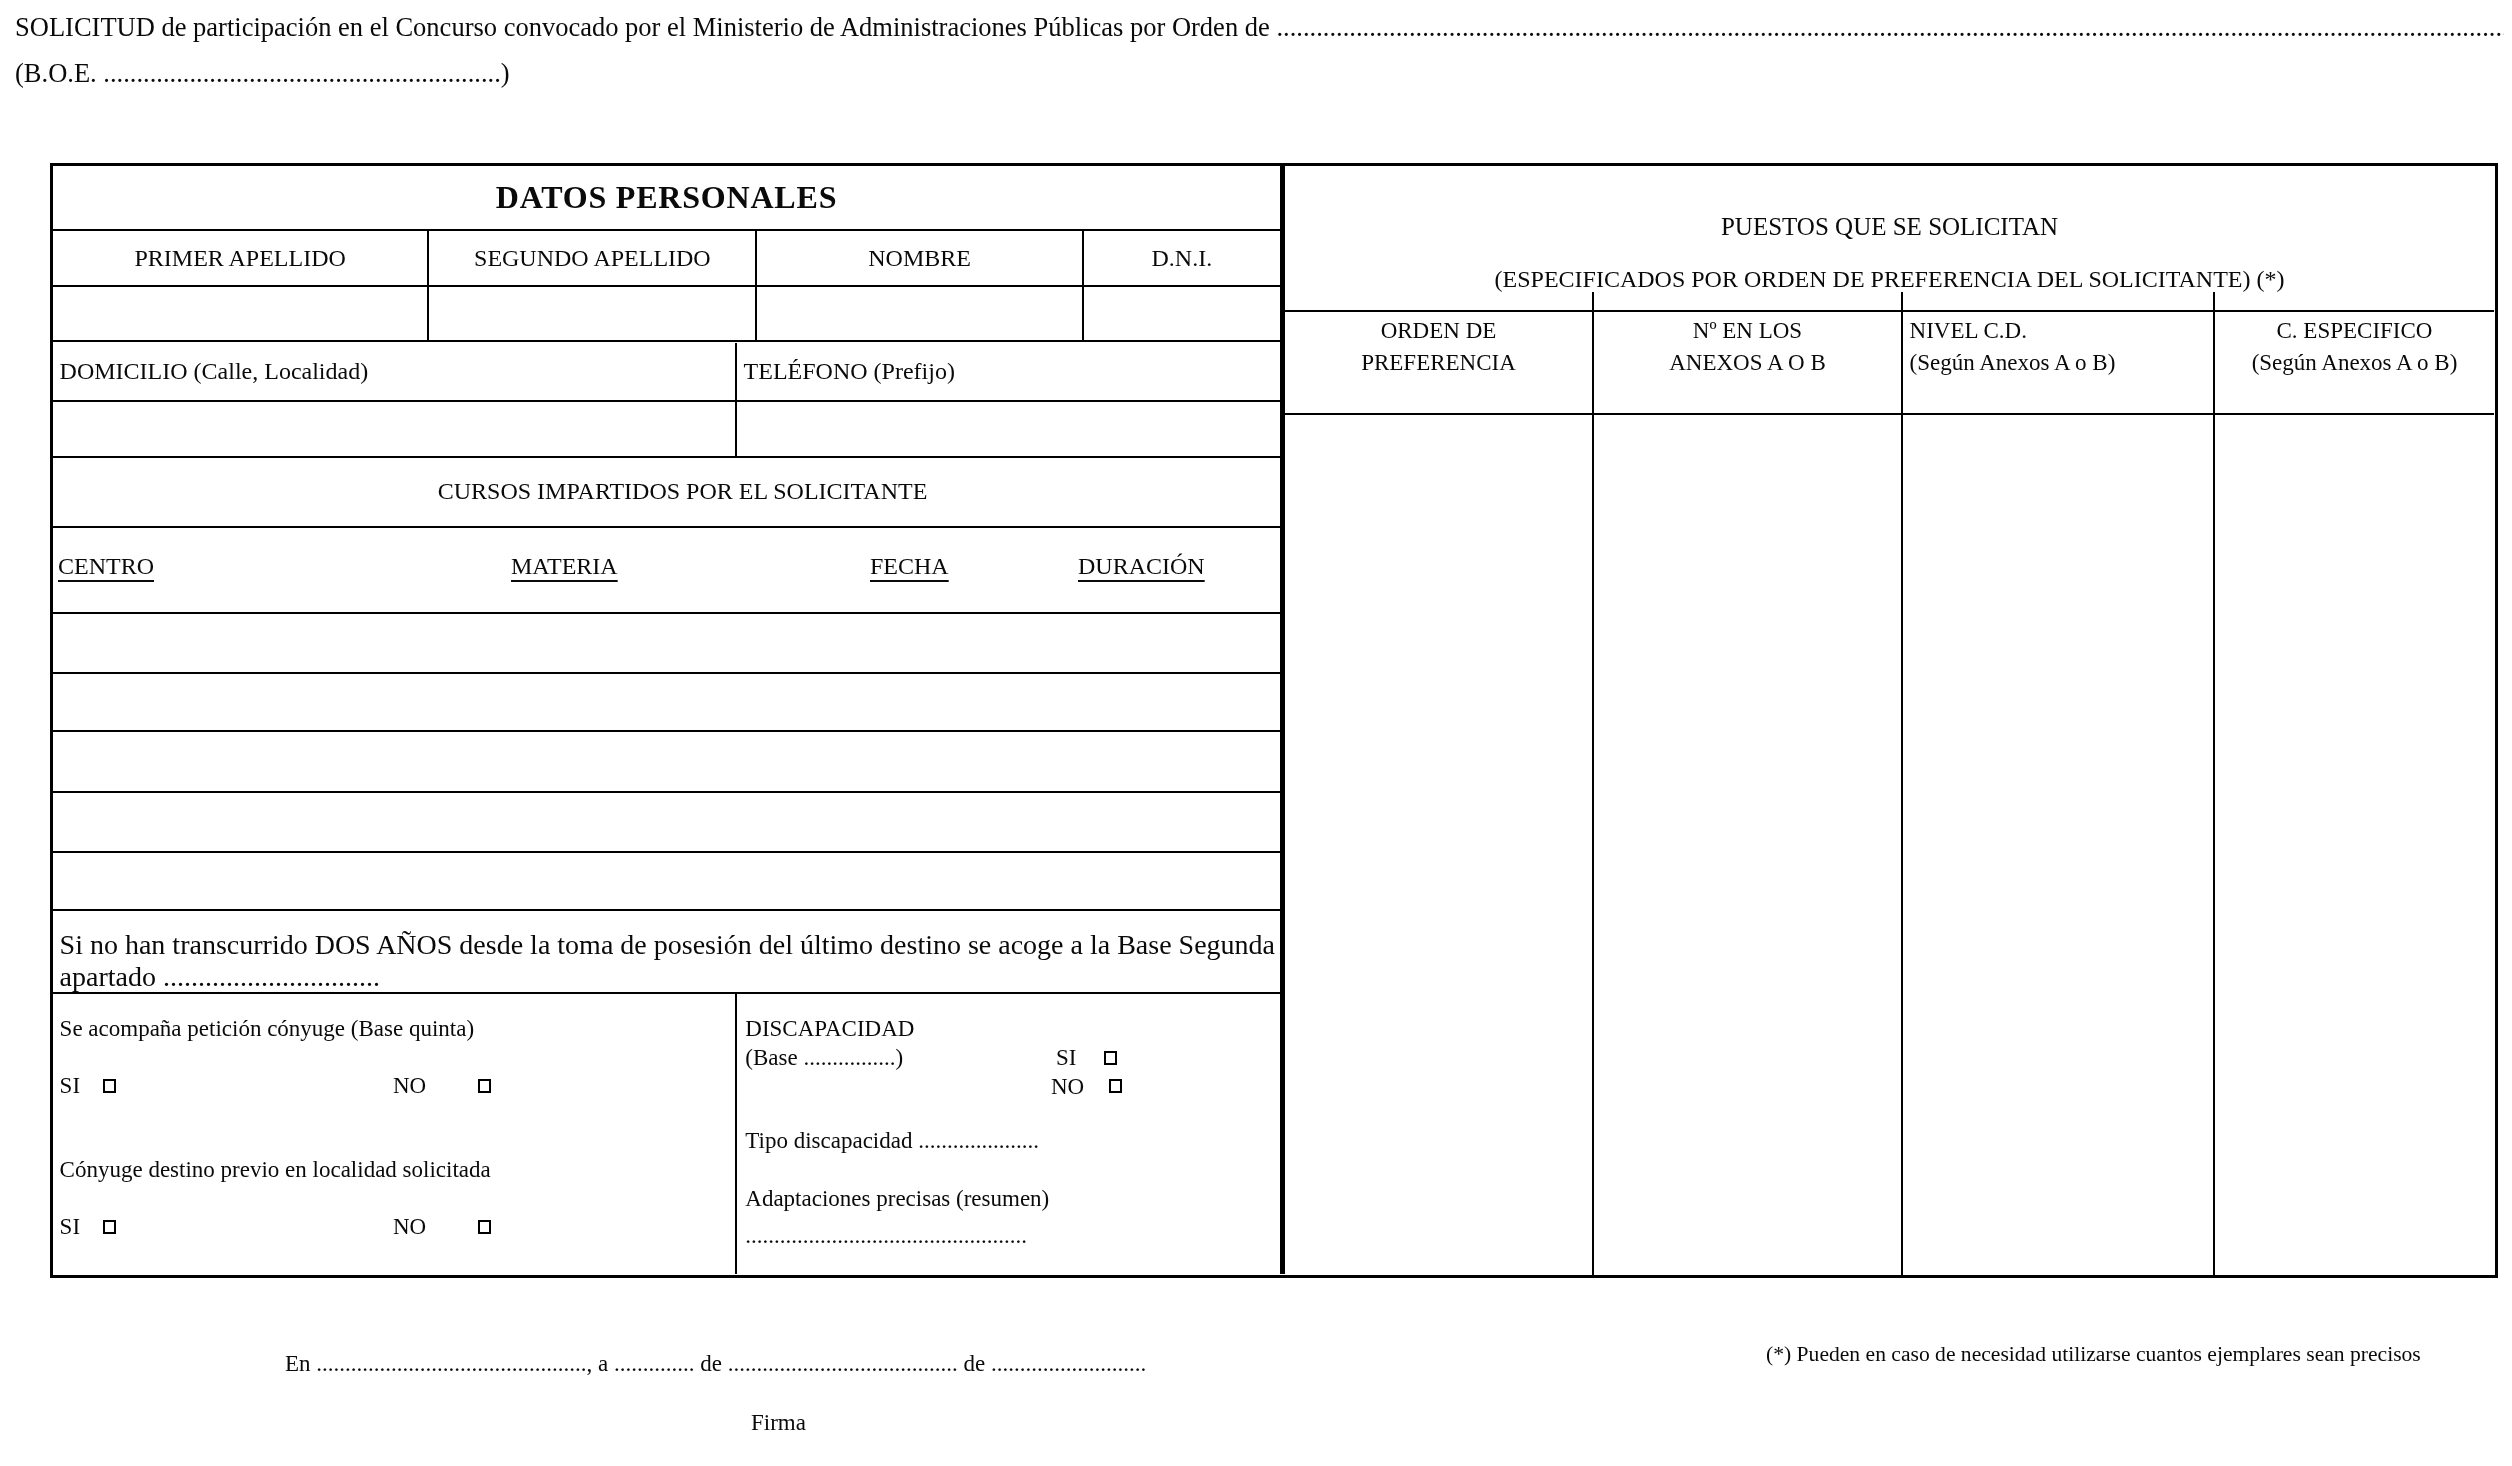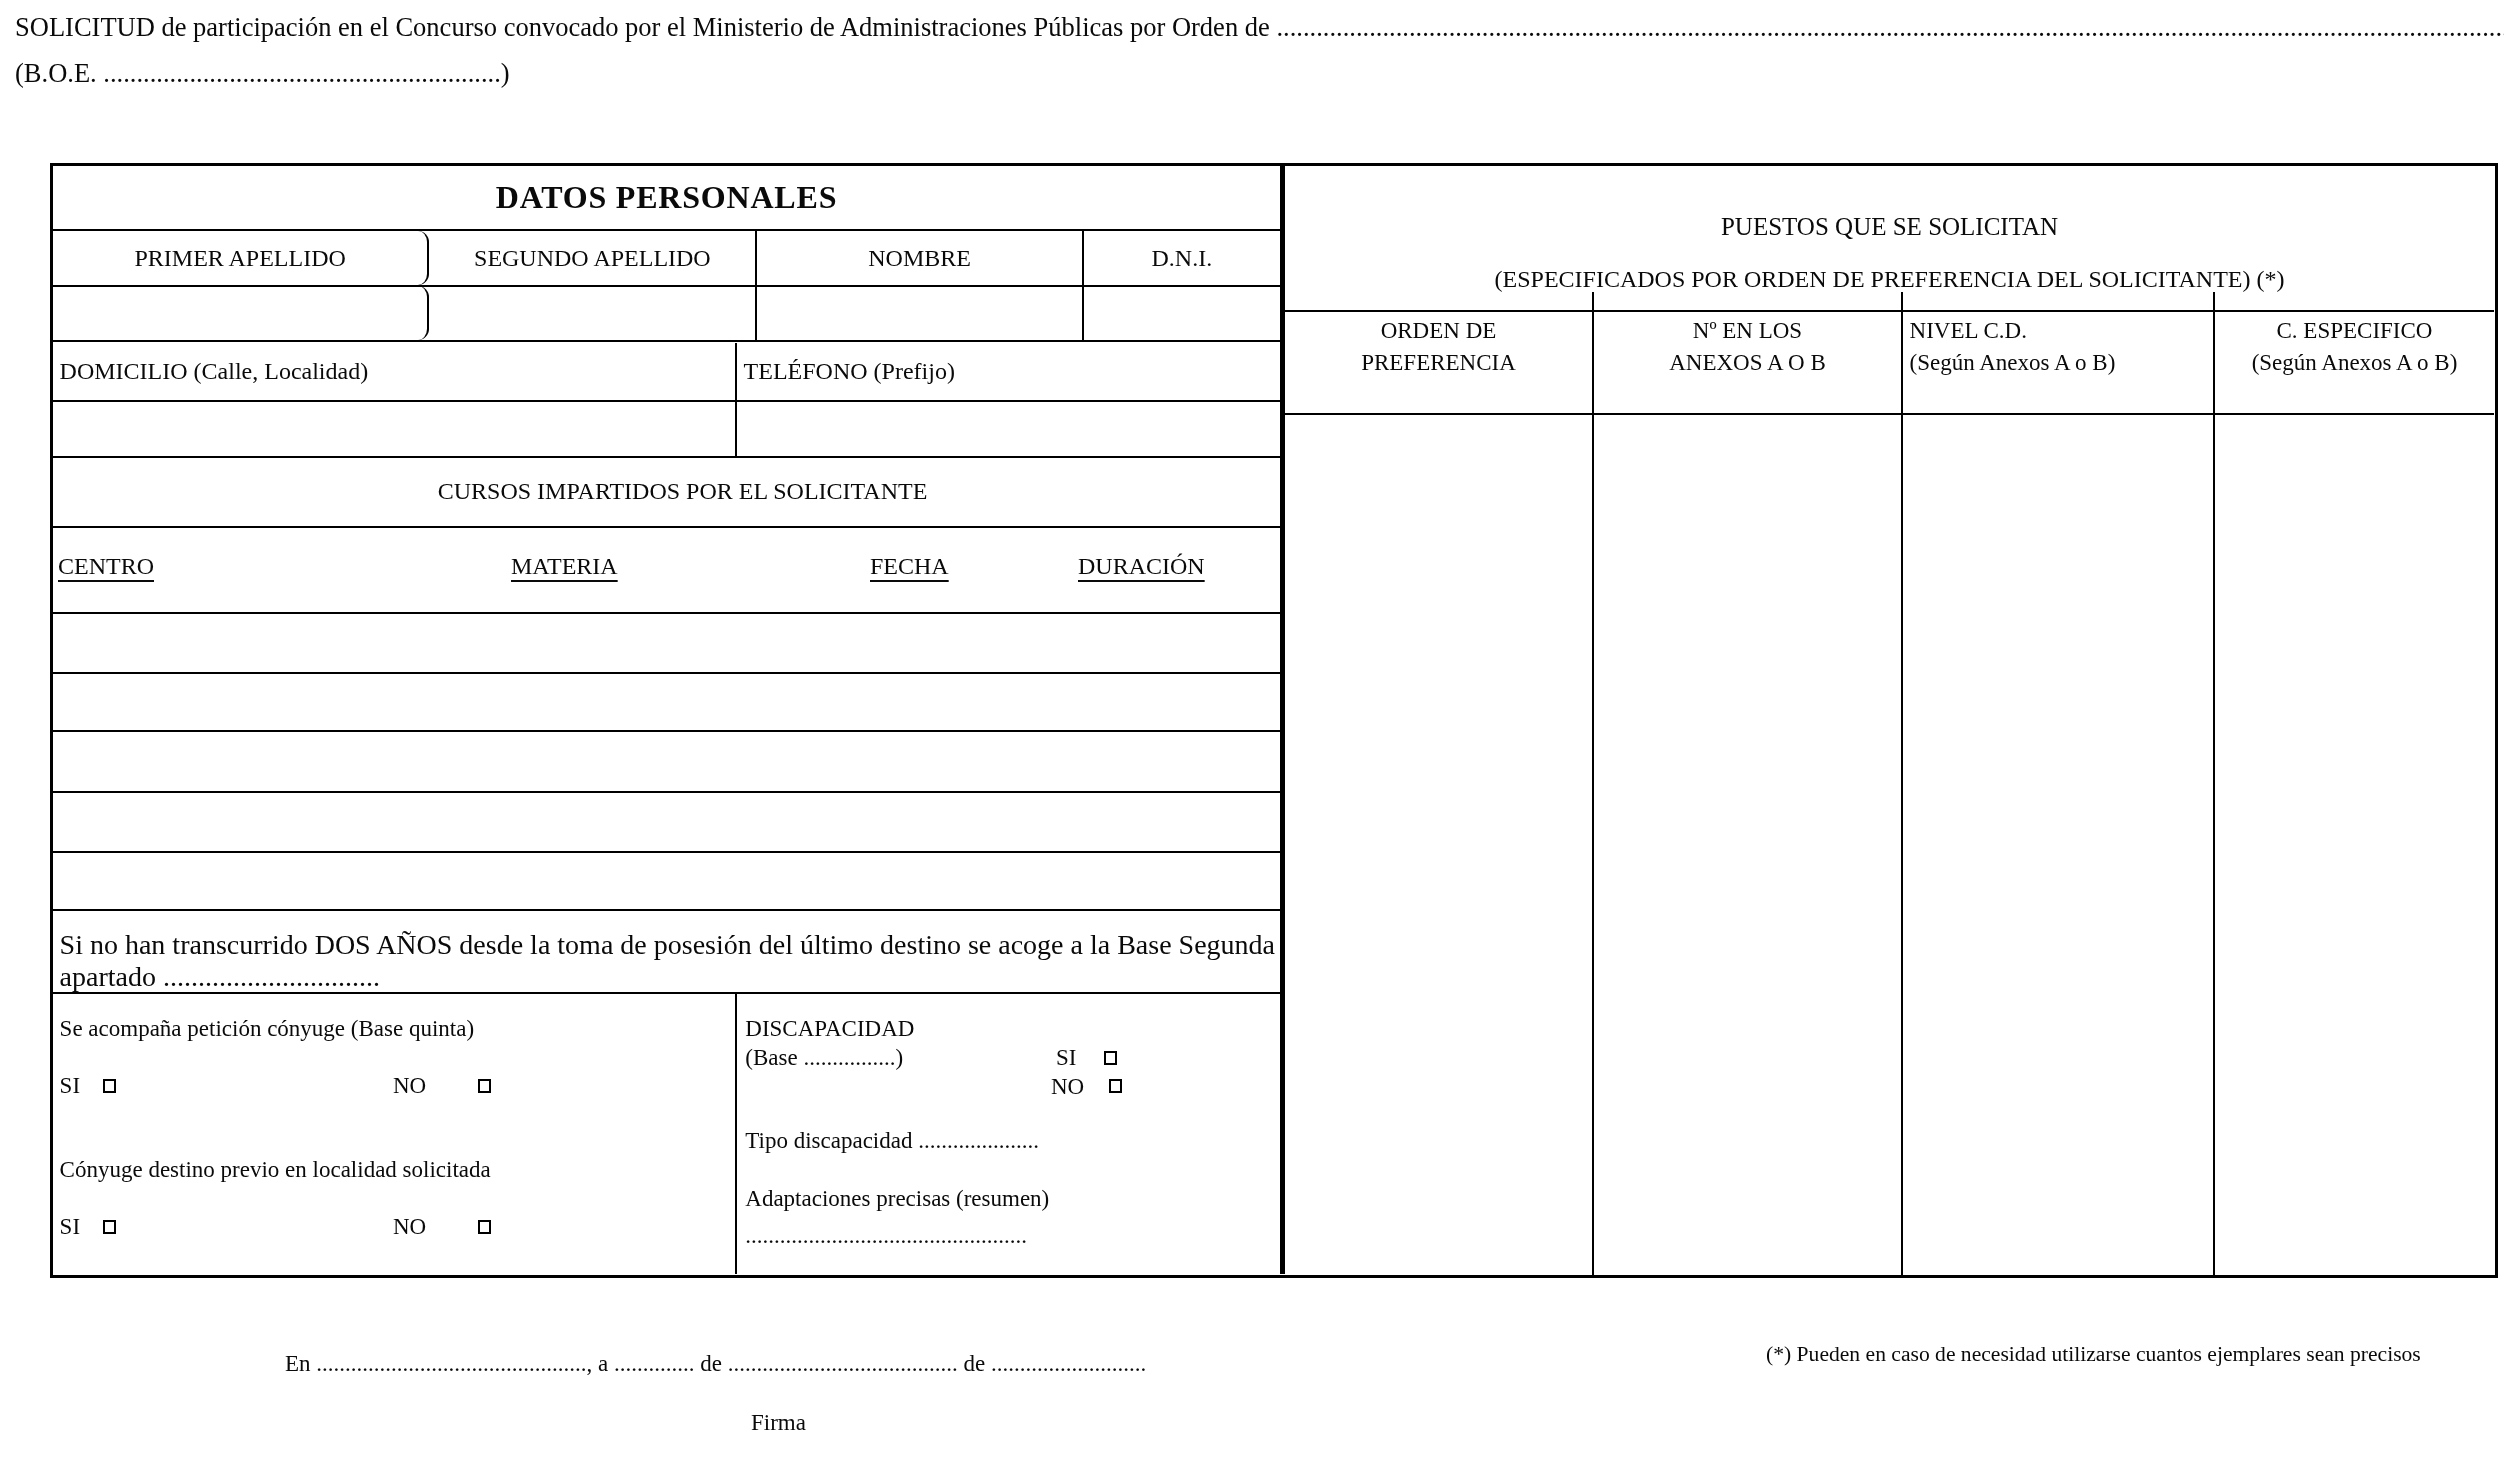--- a/index.html
+++ b/index.html
@@ -37,21 +37,21 @@
   .r7{top:362px;height:86px;position:absolute;}
   .r8{top:448px;height:60px;}
   .r9{top:508px;height:58px;}
   .r10{top:566px;height:61px;}
   .r11{top:626px;height:61px;}
   .r12{top:687px;height:58px;}
   .r13{top:745px;height:83px;font-size:28px;}
   .r14{top:828px;height:280px;border-bottom:none;display:flex;}
   .ncell{box-sizing:border-box;border-right:2.5px solid #000;display:flex;align-items:center;justify-content:center;font-size:24px;}
   .ncell.last{border-right:none;}
-  .nc1{width:391px;border-radius:11px;}.nc2{width:341px;}.nc3{width:339px;}.nc4{width:204px;}
+  .nc1{width:391px;}.nc2{width:341px;}.nc3{width:339px;}.nc4{width:204px;}
   .dcell{box-sizing:border-box;border-right:2.5px solid #000;display:flex;align-items:center;font-size:24px;}
   .dcell.last{border-right:none;}
   .dc1{width:684px;padding-left:6.6px;}
   .dc2{width:543px;padding-left:6.6px;}
   .course-lbl{position:absolute;top:25px;font-size:24px;text-decoration:underline;
       text-underline-offset:5.8px;text-decoration-thickness:1.7px;}
   .bs-line{position:absolute;left:6.6px;white-space:nowrap;}
   .cj-cell{position:relative;width:684px;box-sizing:border-box;border-right:2.5px solid #000;font-size:23px;}
   .ds-cell{position:relative;width:543px;font-size:23px;}
   .abs{position:absolute;white-space:nowrap;}

